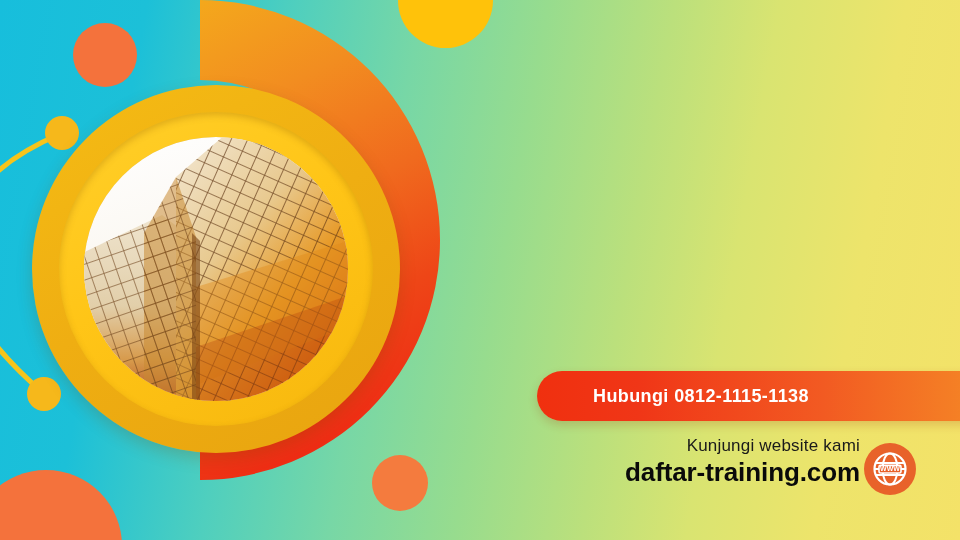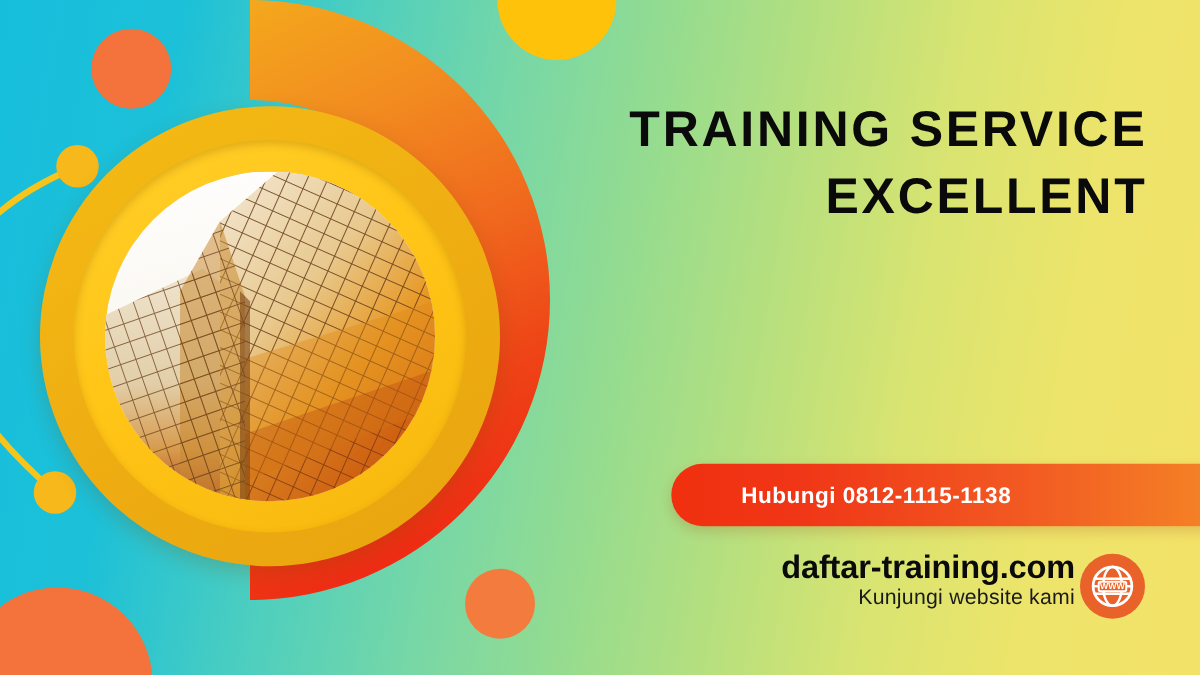--- a/index.html
+++ b/index.html
@@ -239,30 +239,28 @@
         <path d="M92 40 L112 100 L112 290 L60 290 L60 96 Z" fill="url(#gridA)"></path>
 
         <path d="M112 150 L290 96 L290 180 L112 248 Z" fill="#E08A1A" opacity=".40"></path>
         <path d="M112 210 L290 150 L290 290 L112 290 Z" fill="#B6400C" opacity=".32"></path>
 
         <path d="M108 96 L116 104 L116 290 L108 290 Z" fill="#7A4415" opacity=".6"></path>
       </svg>
     </div>
   </div>
 
-  <div class="shape" id="headline">TRAINING SERVICE
-EXCELLENT</div>
 
   <button class="shape" id="cta-button">
     <span>Hubungi 0812-1115-1138</span>
   </button>
 
   <div class="shape" id="web-block">
+    <div id="web-kicker">Kunjungi website kami</div>
     <div id="web-domain">daftar-training.com</div>
-    <div id="web-kicker">Kunjungi website kami</div>
   </div>
 
   <div class="shape" id="globe-badge">
     <svg width="40" height="40" viewBox="0 0 40 40">
       <circle cx="20" cy="20" r="15.5" fill="none" stroke="#FFFFFF" stroke-width="2.2"></circle>
       <ellipse cx="20" cy="20" rx="7.5" ry="15.5" fill="none" stroke="#FFFFFF" stroke-width="2"></ellipse>
       <path d="M5 14 H35 M5 26 H35 M4.5 20 H35.5" stroke="#FFFFFF" stroke-width="2" fill="none"></path>
       <rect x="9" y="16.4" width="22" height="7.6" rx="1.4" fill="#E8622A" stroke="#FFFFFF" stroke-width="1.6"></rect>
       <text x="20" y="22.3" text-anchor="middle" font-family="'Liberation Sans', sans-serif" font-size="7" font-weight="700" fill="#FFFFFF">WWW</text>
     </svg>

